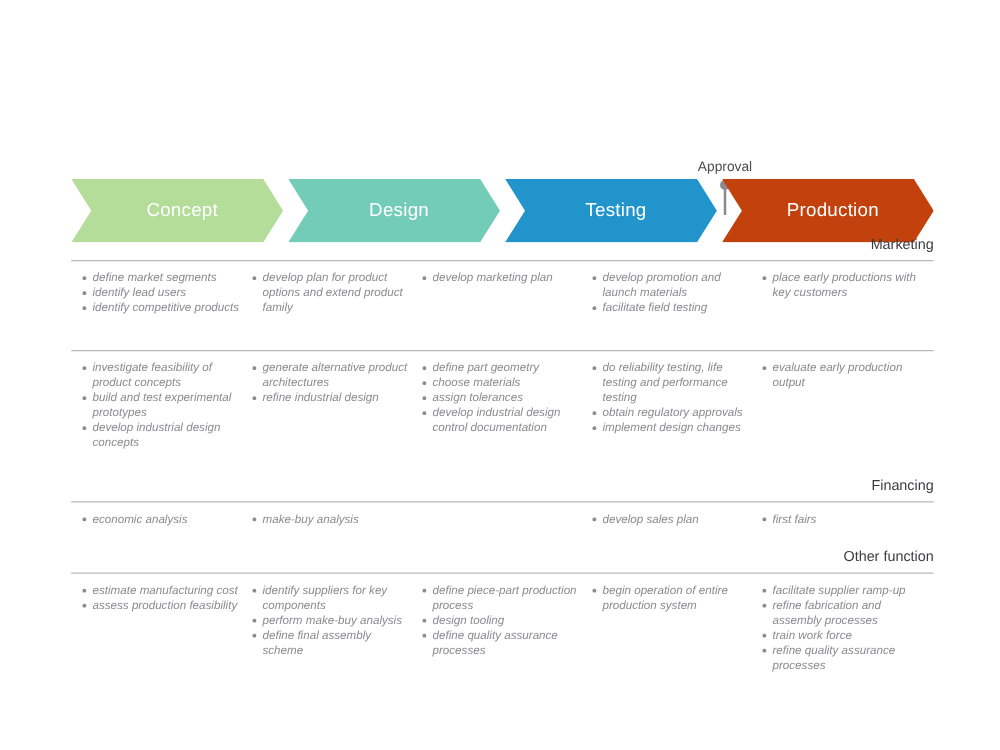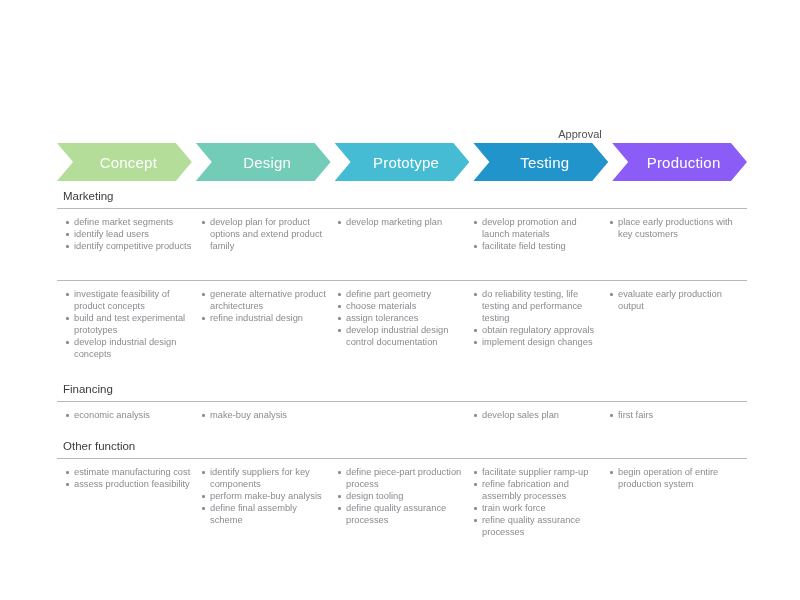--- a/index.html
+++ b/index.html
@@ -61,21 +61,21 @@
   .chevron-band {
     position: absolute;
     left: 57px;
     top: 143px;
     width: 690px;
     height: 42px;
     display: flex;
   }
   .chevron {
     position: relative;
-    height: 38px;
+    height: 51px;
     flex: 1 1 0;
     display: flex;
     align-items: center;
     justify-content: center;
     margin-right: 4px;
     clip-path: polygon(0 0, calc(100% - 16px) 0, 100% 50%, calc(100% - 16px) 100%, 0 100%, 16px 50%);
   }
   .chevron:last-child {
     margin-right: 0;
   }
@@ -95,35 +95,37 @@
     width: 690px;
   }
   .row {
     width: 690px;
   }
   .row-heading {
     font-size: 11.5px;
     color: #3c3c40;
     padding: 0 0 4px 6px;
     line-height: 15px;
+    text-align: right;
   }
   .row-rule {
     width: 690px;
     height: 1px;
     background: #b9b9bd;
   }
   .row-cols {
     display: flex;
     padding-top: 7px;
   }
   .col {
     width: 135px;
     margin-right: 1px;
     padding-left: 8px;
     box-sizing: border-box;
+    font-style: italic;
   }
   .col:last-child {
     margin-right: 0;
   }
   .bullet-list {
     list-style: none;
     margin: 0;
     padding: 0;
   }
   .bullet-item {
@@ -164,27 +166,24 @@
     </div>
   </div>
 
   <div class="chevron-band">
       <div class="chevron" style="background: rgb(181, 221, 154);">
         <span class="chevron-label">Concept</span>
       </div>
       <div class="chevron" style="background: rgb(114, 204, 184);">
         <span class="chevron-label">Design</span>
       </div>
-      <div class="chevron" style="background: rgb(69, 188, 212);">
-        <span class="chevron-label">Prototype</span>
-      </div>
       <div class="chevron" style="background: rgb(34, 148, 204);">
         <span class="chevron-label">Testing</span>
       </div>
-      <div class="chevron" style="background: #8b5cf6;">
+      <div class="chevron" style="background: #c2410c;">
         <span class="chevron-label">Production</span>
       </div>
     </div>
 
   <div class="rows">
       <div class="row row-marketing">
         <div class="row-heading">Marketing</div>
         <div class="row-rule"></div>
         <div class="row-cols">
           <div class="col">
@@ -306,29 +305,29 @@
           </div>
           <div class="col">
             <ul class="bullet-list">
               <li class="bullet-item">define piece-part production process</li>
               <li class="bullet-item">design tooling</li>
               <li class="bullet-item">define quality assurance processes</li>
             </ul>
           </div>
           <div class="col">
             <ul class="bullet-list">
+              <li class="bullet-item">begin operation of entire production system</li>
+            </ul>
+          </div>
+          <div class="col">
+            <ul class="bullet-list">
               <li class="bullet-item">facilitate supplier ramp-up</li>
               <li class="bullet-item">refine fabrication and assembly processes</li>
               <li class="bullet-item">train work force</li>
               <li class="bullet-item">refine quality assurance processes</li>
             </ul>
           </div>
-          <div class="col">
-            <ul class="bullet-list">
-              <li class="bullet-item">begin operation of entire production system</li>
-            </ul>
-          </div>
         </div>
         <div class="row-spacer"></div>
       </div>
     </div>
 
 </div>
 
 </body></html>

